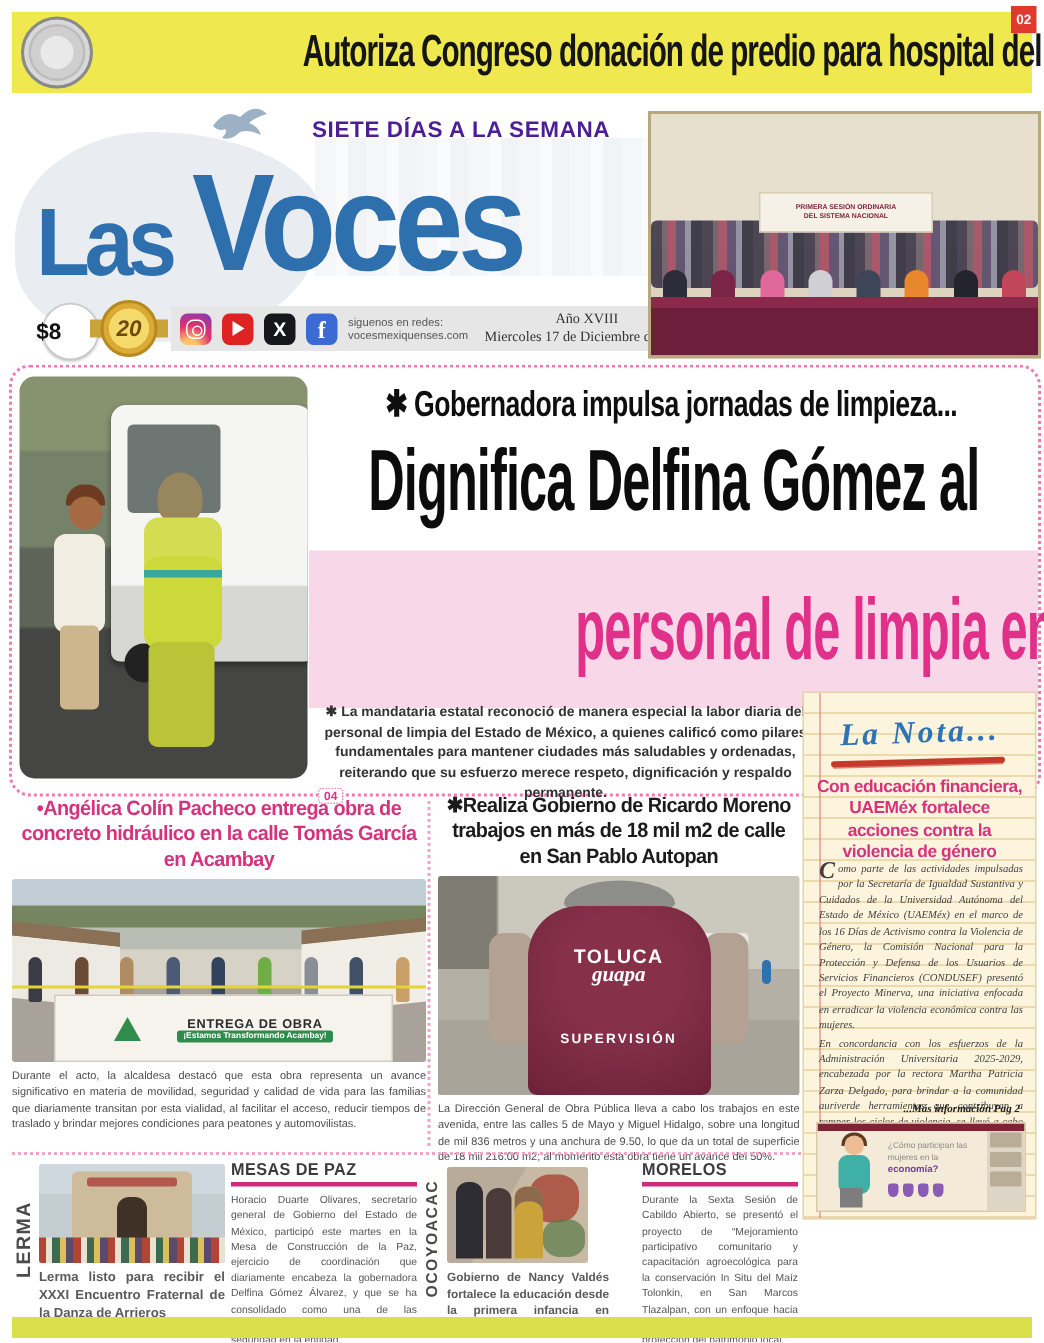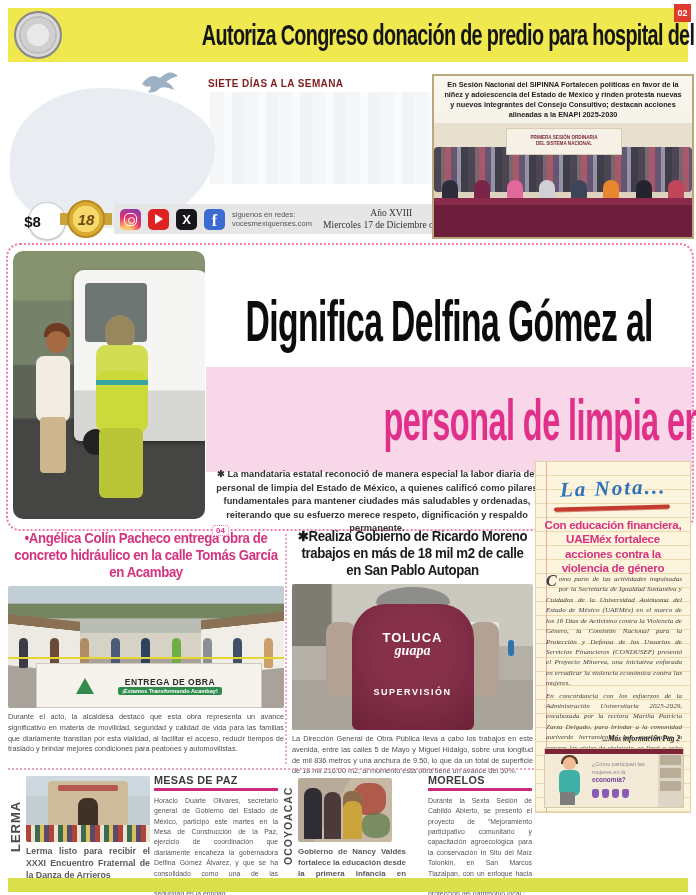--- a/index.html
+++ b/index.html
@@ -16,21 +16,21 @@
   .banner-head{flex:1;text-align:center;white-space:nowrap;font-weight:700;color:#151515;
                font-size:30px;transform:scaleX(.66);transform-origin:center;letter-spacing:-1px;}
   .page-badge{left:674px;top:4px;width:17px;height:18px;background:#e03a2f;color:#fff;
               font-size:9px;font-weight:700;display:flex;align-items:center;justify-content:center;}
 
   
   .map-wm{left:10px;top:88px;width:205px;height:140px;background:#e7eaee;opacity:.9;
           border-radius:48% 60% 55% 40%/55% 45% 62% 42%;}
   .skyline-wm{left:210px;top:92px;width:225px;height:92px;opacity:.5;
       background:repeating-linear-gradient(90deg,#e9edf1 0 14px,#f4f6f8 14px 22px,#e3e8ee 22px 34px);}
-  .edition-tagline{left:208px;top:78px;font-size:10px;font-weight:700;color:#7f1d1d;letter-spacing:.4px;}
+  .edition-tagline{left:208px;top:78px;font-size:15px;font-weight:700;color:#4c1d95;letter-spacing:.4px;}
   .eagle{left:140px;top:66px;width:40px;height:30px;}
   .mast-title{left:24px;top:84px;width:430px;height:104px;display:flex;align-items:flex-end;
               color:#2e6fae;font-weight:700;letter-spacing:-4px;line-height:.85;}
   .t-las{font-size:64px;transform:scaleX(.92);transform-origin:left bottom;}
   .t-voces{font-size:92px;margin-left:6px;transform:scaleX(.9);transform-origin:left bottom;}
   .slogan-bar{left:85px;top:183px;width:376px;height:24px;background:#cb2127;display:flex;
               align-items:center;justify-content:center;}
   .slogan-bar span{color:#fff;font-weight:700;font-size:16px;white-space:nowrap;transform:scaleX(.95);}
   .price-circle{left:28px;top:202px;width:36px;height:36px;background:#fff;border:1px solid #c9c9c9;
                 border-radius:50%;box-shadow:0 1px 2px rgba(0,0,0,.25);display:flex;align-items:center;
@@ -254,27 +254,31 @@
   <div class="abs page-badge">02</div>
 
   <div class="abs map-wm"></div>
   <div class="abs skyline-wm"></div>
   <div class="abs edition-tagline">SIETE DÍAS A LA SEMANA</div>
   <div class="abs eagle">
     <svg viewBox="0 0 40 30" width="40" height="30">
         <path d="M2 18 Q10 6 20 12 Q30 2 38 10 Q30 12 26 16 Q32 18 34 24 Q26 20 20 22 Q14 28 8 26 Q12 22 10 20 Q6 22 2 18 Z" fill="#9db1c4"></path>
       </svg>
   </div>
+  <div class="abs mast-title">
+    <span class="t-las">Las</span>
+    <span class="t-voces">Voces</span>
+  </div>
   <div class="abs price-circle">
     <span>$8</span>
       <sup>00</sup>
   </div>
   <div class="abs gold-badge">
     <div class="ribbon"></div>
-    <div class="coin">18</div>
+    <div class="coin">20</div>
   </div>
   <div class="abs info-strip">
     <span class="sicon insta"></span>
     <span class="sicon yt"></span>
     <span class="sicon xx">X</span>
     <span class="sicon fb">f</span>
     <span class="follow">
       <span>siguenos en redes:</span><br>
       <span>vocesmexiquenses.com</span>
     </span>
@@ -297,38 +301,40 @@
           <div class="sip-p" style="background:#7a2448"></div>
         <div class="sip-p" style="background:#e0689a"></div>
           <div class="sip-p" style="background:#d0cfd4"></div>
         <div class="sip-p" style="background:#3c4658"></div>
           <div class="sip-p" style="background:#e8872e"></div>
         <div class="sip-p" style="background:#24242e"></div>
           <div class="sip-p" style="background:#c2455a"></div>
       </div>
       <div class="sip-table"></div>
     </div>
-    <div class="sip-caption">En Sesión Nacional del SIPINNA Fortalecen políticas en favor de la niñez y adolescencia del Estado de México y rinden protesta nuevas y nuevos integrantes del Consejo Consultivo; destacan acciones alineadas a la ENAPI 2025-2030</div>
   </div>
 
   <section class="abs main-block">
     <div class="photo-main">
       <div class="mp-truck">
         <div class="mp-window"></div>
           <div class="mp-wheel"></div>
       </div>
       <div class="mp-woman-hair"></div>
         <div class="mp-woman-head"></div>
       <div class="mp-woman-body"></div>
       <div class="mp-woman-legs"></div>
       <div class="mp-worker-hood"></div>
       <div class="mp-worker-body"></div>
       <div class="mp-worker-stripe"></div>
         <div class="mp-worker-legs"></div>
     </div>
+    <div class="kicker-row">
+        <span class="kicker">✱ Gobernadora impulsa jornadas de limpieza...</span>
+      </div>
     <div class="hl-black-row">
         <span class="hl-black">Dignifica Delfina Gómez al</span>
       </div>
     <div class="hl-pink-band">
       <span class="hl-pink">personal de limpia en Edoméx</span>
     </div>
     <p class="deck">✱ La mandataria estatal reconoció de manera especial la labor diaria del personal de limpia del Estado de México, a quienes calificó como pilares fundamentales para mantener ciudades más saludables y ordenadas, reiterando que su esfuerzo merece respeto, dignificación y respaldo permanente.</p>
     <span class="page-ref">04</span>
   </section>
 

